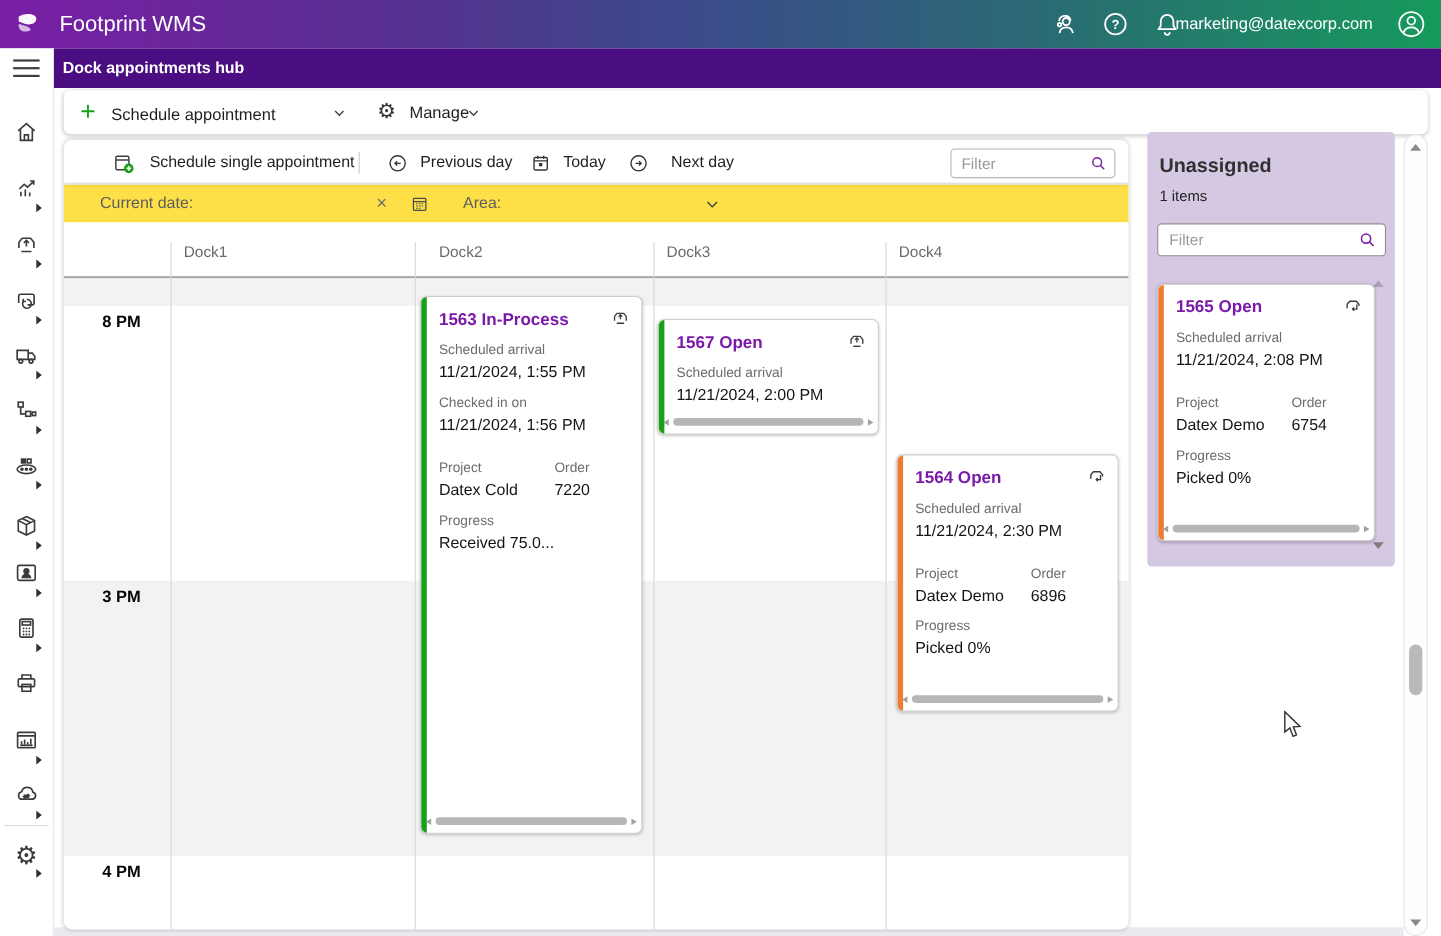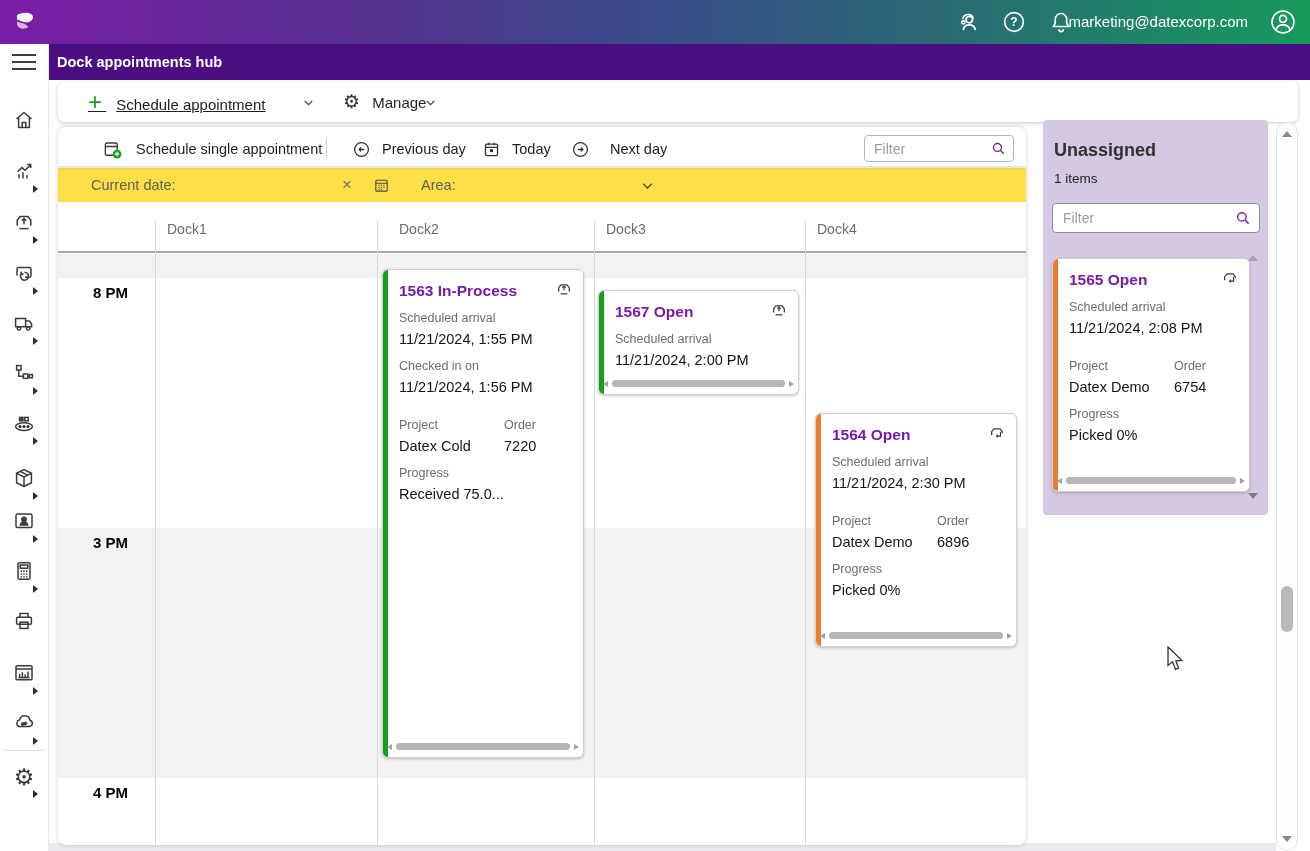--- a/index.html
+++ b/index.html
@@ -105,20 +105,21 @@
 
 <div class="screen">
 
   <div class="abs topbar">
     <div class="abs" style="left:10px;top:8px;">
       <svg width="30" height="30" viewBox="0 0 30 30">
         <path d="M7 7c7-4 16-2.5 16 2.2 0 4-5.5 5.8-10 4.6L7 11.5Z" fill="#ffffff" opacity="0.96"></path>
         <path d="M7 13.5c5.5 2.2 10 2.2 11 5.8-5 3.2-12 1-11-5.8Z" fill="#e4d1f4" opacity="0.85"></path>
       </svg>
     </div>
+    <div class="abs app-title">Footprint WMS</div>
 
     <div class="abs top-icon" style="left:955px;">
       <svg width="26" height="26" viewBox="0 0 24 24" fill="none" stroke="#fff" stroke-width="1.5">
         <path d="M7.2 9.4a5 5 0 0 1 9.8-.6"></path>
         <circle cx="13.2" cy="9.8" r="3"></circle>
         <path d="M7.6 19.5c.4-3 2.6-4.8 5.6-4.8 2.9 0 5.1 1.7 5.6 4.8"></path>
         <circle cx="7.6" cy="12.3" r="1.5"></circle>
       </svg>
     </div>
     <div class="abs top-icon" style="left:1001px;">
@@ -291,21 +292,21 @@
 
     <div class="abs side-item" style="top:720px;">
       <div class="gear-glyph">⚙</div>
       <span class="flyout" style="top:26px;"></span>
     </div>
   </div>
 
   <div class="abs bottom-strip"></div>
 
   <div class="abs tb-card">
-    <div class="abs tb-item" style="left:30px;text-decoration:underline;">
+    <div class="abs tb-item" style="left:15px;">
       <span class="plus">+</span>
       <span style="margin-left:10px;">Schedule appointment</span>
     </div>
     <div class="abs chev" style="left:244px;">
       <svg width="13" height="13" viewBox="0 0 24 24" fill="none" stroke="#444" stroke-width="2.4">
           <path d="M5 9l7 7 7-7"></path>
         </svg>
     </div>
     <div class="abs tb-item" style="left:229px;margin-left:56px;">
       <span class="gear-sm">⚙</span>

